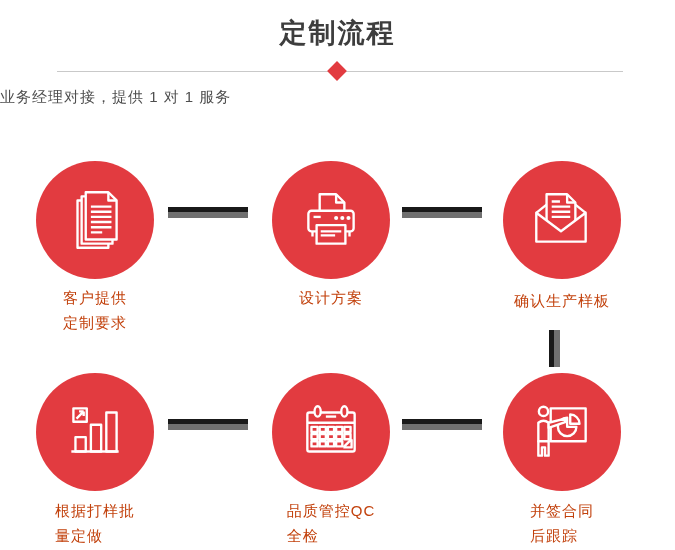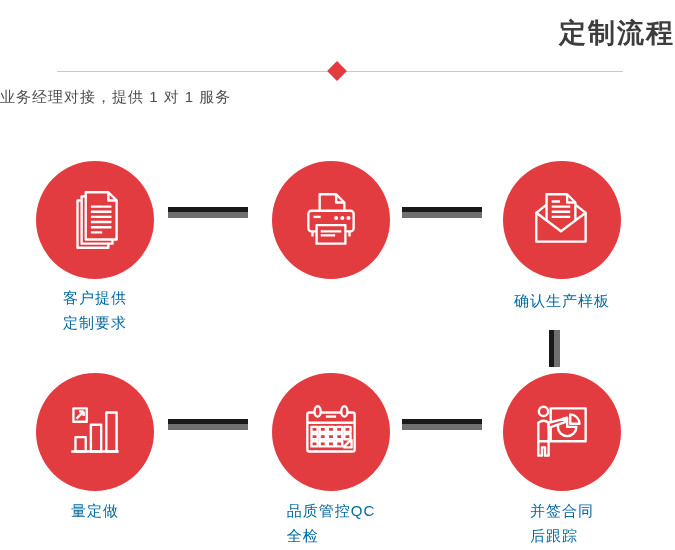--- a/index.html
+++ b/index.html
@@ -1,21 +1,21 @@
 <!DOCTYPE html>
 <html><head>
 <meta charset="utf-8">
 <style>
   html,body{margin:0;padding:0;background:#fff;}
   .canvas{
     position:relative;width:675px;height:550px;background:#fff;overflow:hidden;
     font-family:"Liberation Sans","DejaVu Sans",sans-serif;
   }
   .title{
-    position:absolute;top:15px;left:0;width:100%;text-align:right;
+    position:absolute;top:15px;left:0;width:100%;text-align:center;
     font-size:27px;font-weight:700;color:#3d3d3d;letter-spacing:2px;
   }
   .divider{
     position:absolute;top:71px;left:57px;width:566px;height:1px;background:#c9c9c9;
   }
   .diamond{
     position:absolute;top:64px;left:330px;width:14px;height:14px;
     background:var(--accent,#e23b40);transform:rotate(45deg);
   }
   .subtitle{
@@ -28,21 +28,21 @@
     display:flex;align-items:center;justify-content:center;
   }
   .icon svg{display:block;}
   .icon path,.icon rect,.icon circle,.icon ellipse,.icon line{
     fill:none;stroke:#fff;stroke-width:2.3;stroke-linejoin:round;
   }
   .icon .f-red{fill:var(--accent,#e23b40);}
   .icon .f-white{fill:#fff;stroke:none;}
   .caption{
     position:absolute;width:180px;display:flex;justify-content:center;
-    font-size:15px;line-height:25px;color:#0369a1;letter-spacing:1px;
+    font-size:15px;line-height:25px;color:#c2410c;letter-spacing:1px;
   }
   .caption .cap-inner{text-align:left;}
   .h-connector{
     position:absolute;width:80px;height:11px;
     background:linear-gradient(to bottom,var(--conn-dark,#191919) 0 50%,var(--conn-gray,#707070) 50% 100%);
   }
   .v-connector{
     position:absolute;width:11px;height:37px;
     background:linear-gradient(to right,var(--conn-dark,#191919) 0 50%,var(--conn-gray,#707070) 50% 100%);
   }
@@ -96,20 +96,21 @@
         <circle class="f-white" cx="46" cy="33" r="2"></circle>
         <circle class="f-white" cx="52" cy="33" r="2"></circle>
         <path d="M17 46 V51 M53 46 V51"></path>
         <rect class="f-red" x="21" y="40" width="28" height="18"></rect>
         <path d="M25 46 H45 M25 50 H39"></path>
       </svg>
     </span>
   </div>
   <div class="caption pos-t2">
     <div class="cap-inner">
+      <div>设计方案</div>
     </div>
   </div>
 
   <div class="circle pos-c3">
     <span class="icon">
       <svg width="72" height="72" viewBox="0 0 70 70">
         <path d="M10 28 L20 20 M58 28 L48 20"></path>
         <path class="f-red" d="M20 36 V10 H40 L48 18 V36"></path>
         <path d="M40 10 V18 H48"></path>
         <path d="M25 17 H33 M25 22 H43 M25 27 H43 M25 32 H43"></path>
@@ -130,20 +131,21 @@
         <rect x="16" y="40" width="10" height="14"></rect>
         <rect x="31" y="28" width="10" height="26"></rect>
         <rect x="46" y="16" width="10" height="38"></rect>
         <rect x="14" y="12" width="13" height="13"></rect>
         <path d="M17 22 L24 15 M24 15 H19.5 M24 15 V19.5"></path>
       </svg>
     </span>
   </div>
   <div class="caption pos-t4">
     <div class="cap-inner">
+      <div>根据打样批</div>
       <div>量定做</div>
     </div>
   </div>
 
   <div class="circle pos-c5">
     <span class="icon">
       <svg width="72" height="72" viewBox="0 0 70 70">
         <rect x="12" y="16" width="46" height="38" rx="2"></rect>
         <path d="M12 26 H58"></path>
         <ellipse class="f-red" cx="22" cy="15" rx="3" ry="5" style="fill:#e23b40"></ellipse>

